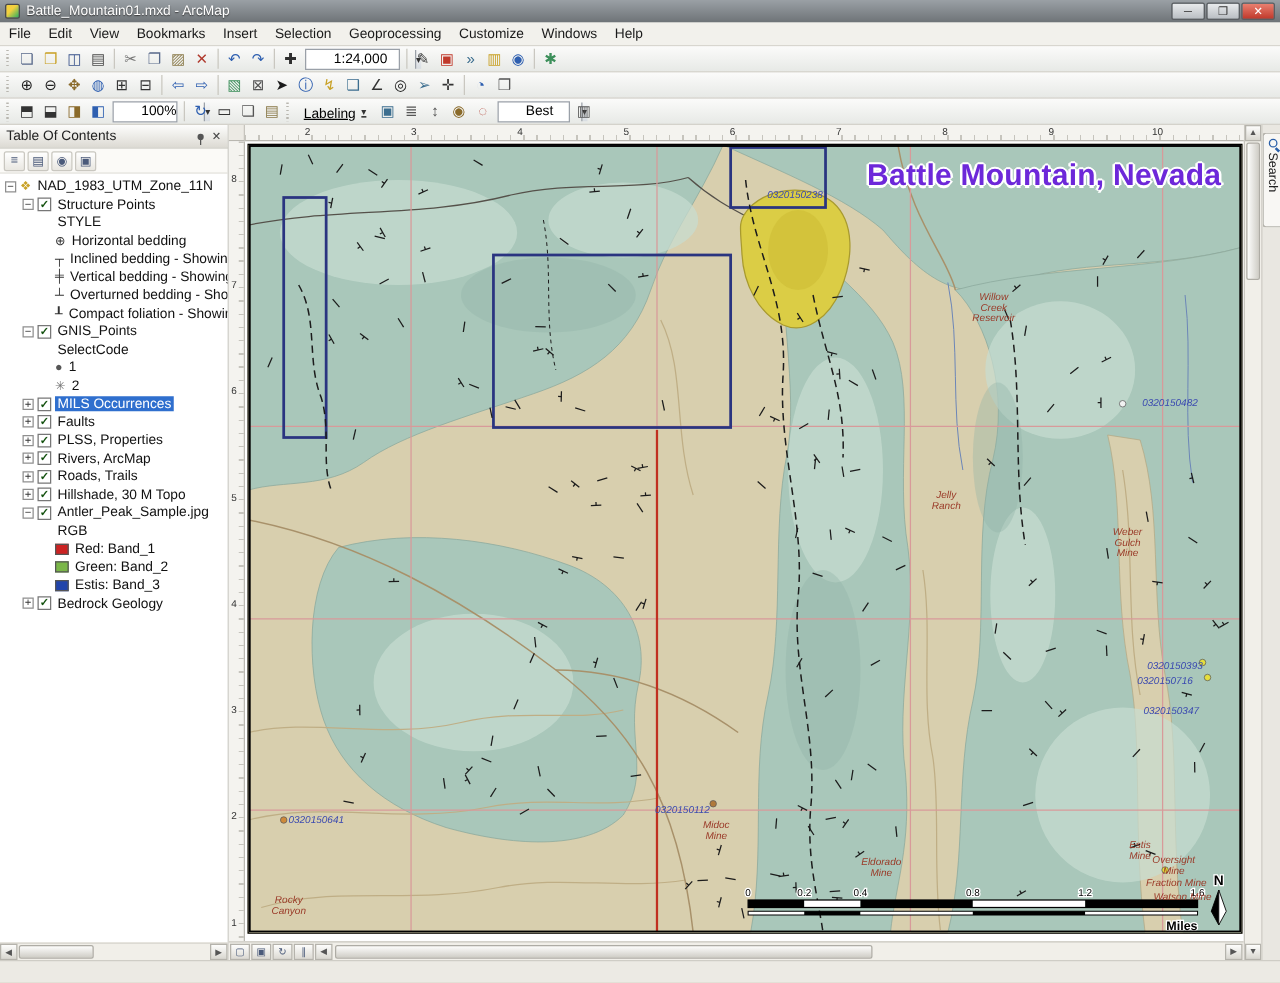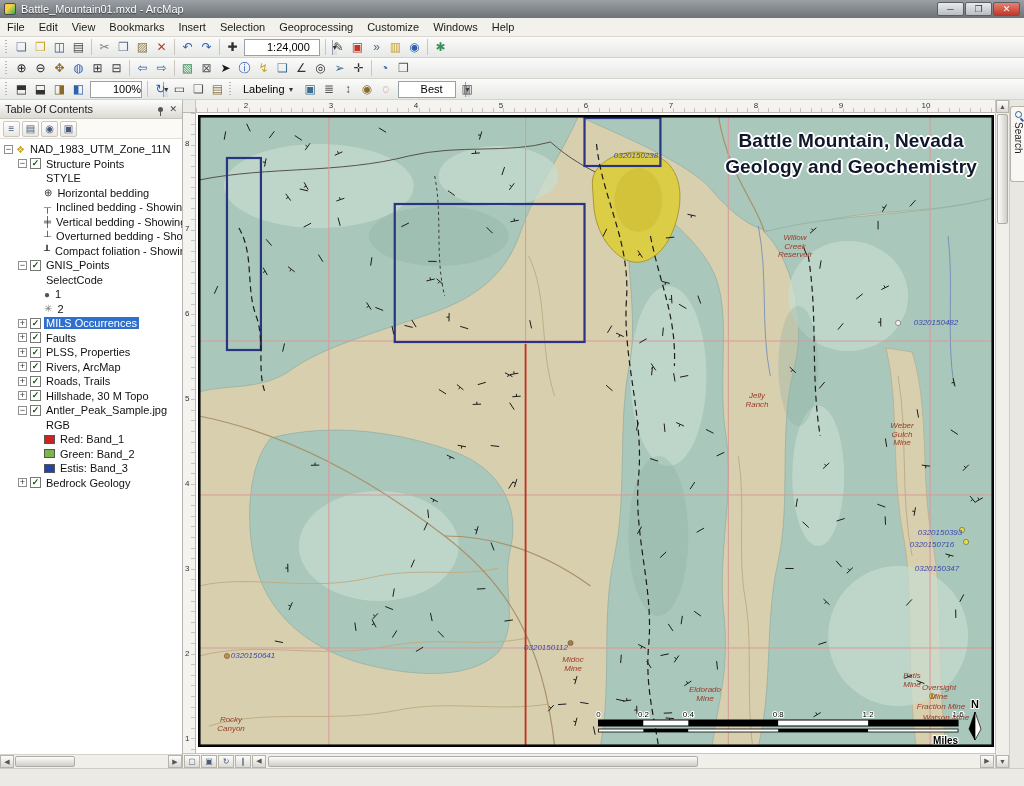--- a/index.html
+++ b/index.html
@@ -17,21 +17,21 @@
   .menubar { height:19px; background:#f2f1ec; border-bottom:1px solid #d8d6cf; display:flex; align-items:center; font-size:11px; flex:0 0 19px;}
   .menu-item { padding:12px 7px; color:#1a1a1a; }
 
   .toolbar-row { height:21px; background:linear-gradient(#fbfbfa,#e7e9e6); border-bottom:1px solid #d4d2cb; display:flex; align-items:center; padding:0 3px; flex:0 0 21px;}
   .tb-grip { width:5px; height:15px; margin:0 3px 0 1px; background-image:repeating-linear-gradient(#b8b6af 0 1px, transparent 1px 3px); background-size:2px 100%; background-repeat:no-repeat; background-position:1px 0;}
   .tb-sep { width:1px; height:16px; background:#c9c7c0; margin:0 3px; }
   .tb-icon { width:19px; height:18px; display:flex; align-items:center; justify-content:center; font-size:12px; border:1px solid transparent; border-radius:2px; }
   .tb-combo { height:17px; background:#fff; border:1px solid #9aa0a8; display:flex; align-items:center; font-size:11px; margin:0 2px; }
   .tb-combo .val { flex:1; padding:0 22px; white-space:nowrap; }
   .tb-combo .arrow, .tb-drop .arrow { width:13px; height:100%; display:flex; align-items:center; justify-content:center; font-size:8px; background:linear-gradient(#f6f7f8,#d8dde2); border-left:1px solid #9aa0a8; color:#333;}
-  .tb-drop { height:18px; display:flex; align-items:center; font-size:11px; border:1px solid transparent; border-radius:2px; padding-left:4px; margin:0 2px;}
+  .tb-drop { height:18px; display:flex; align-items:flex-end; font-size:11px; border:1px solid transparent; border-radius:2px; padding-left:4px; margin:0 2px;text-decoration:underline;}
   .tb-drop .arrow { border-left:none; background:none; }
 
   
   .main { display:flex; flex:0 0 668px; height:668px; overflow:hidden; }
 
   
   .toc { width:183px; flex:0 0 183px; border-right:1px solid #b8b6af; background:#f7f6f2; display:flex; flex-direction:column; }
   .toc-header { height:19px; flex:0 0 19px; background:linear-gradient(#fdfdfc,#dcdad3); border-bottom:1px solid #c8c6bf; font-size:11px; display:flex; align-items:center; padding:0 5px; color:#222;}
   .toc-header .hdr-btns { margin-left:auto; display:flex; align-items:center; gap:6px; }
   .pin { width:5px; height:5px; background:#555; border-radius:50%; position:relative; display:inline-block;}
@@ -60,21 +60,21 @@
   .ruler-row { height:13px; flex:0 0 13px; display:flex; }
   .ruler-corner { width:13px; flex:0 0 13px; background:#eceae4; border-right:1px solid #c6c4bd; border-bottom:1px solid #b9b7b0;}
   .ruler-top { flex:1; position:relative; background:#f4f3ef; border-bottom:1px solid #b9b7b0; background-image:repeating-linear-gradient(90deg,#c6c4bd 0 1px,transparent 1px 10.6px); background-size:100% 4px; background-position:0 100%; background-repeat:no-repeat;}
   .ruler-top span { position:absolute; top:1px; font-size:8px; color:#333; transform:translateX(-50%); }
   .map-body { flex:1; display:flex; overflow:hidden; }
   .ruler-left { width:13px; flex:0 0 13px; position:relative; background:#f4f3ef; border-right:1px solid #b9b7b0; background-image:repeating-linear-gradient(#c6c4bd 0 1px,transparent 1px 10.6px); background-size:4px 100%; background-position:100% 0; background-repeat:no-repeat;}
   .ruler-left span { position:absolute; left:2px; font-size:8px; color:#333; transform:translateY(-50%); }
   .page-area { flex:1; background:#fff; padding:2px 0 0 2px; }
   .map-canvas { position:relative; width:796px; height:632px; border:1px solid #000; background:#d8cfae; overflow:hidden;}
   .map-canvas svg { position:absolute; left:0; top:0; width:100%; height:100%; }
-  .map-title { position:absolute; top:12px; right:16px; text-align:center; font-size:19px; line-height:26px; font-weight:bold; color:#0f172a; z-index:5; letter-spacing:0.2px;
+  .map-title { position:absolute; top:12px; right:16px; text-align:center; font-size:24px; line-height:26px; font-weight:bold; color:#6d28d9; z-index:5; letter-spacing:0.2px;
     text-shadow:-2px 0 #fff,2px 0 #fff,0 -2px #fff,0 2px #fff,-1px -1px #fff,1px -1px #fff,-1px 1px #fff,1px 1px #fff; }
   .map-label { position:absolute; transform:translateX(-50%); text-align:center; font-size:8px; line-height:8.5px; z-index:4; white-space:nowrap;font-style:italic;}
   .map-label.red { color:#9a3a28; }
   .map-label.blue { color:#3a49b0; }
   .map-hscroll { height:15px; flex:0 0 15px; background:#f1efe9; border-top:1px solid #c9c7c0; display:flex; align-items:center; gap:1px; padding:0 1px;}
   .view-btn { width:16px; height:13px; background:linear-gradient(#fdfdfc,#dcdad3); border:1px solid #b5b3ac; font-size:8px; display:flex; align-items:center; justify-content:center; color:#4a5a7a;}
 
   .map-vscroll { width:14px; flex:0 0 14px; background:#f1efe9; border-left:1px solid #c9c7c0; display:flex; flex-direction:column; }
   .right-strip { width:15px; flex:0 0 15px; background:#e9e7e1; border-left:1px solid #cfcdc6; }
   .search-tab { margin-top:6px; width:15px; height:76px; background:#f8f7f4; border:1px solid #b5b3ac; border-right:none; border-radius:3px 0 0 3px; display:flex; flex-direction:column; align-items:center; padding-top:4px; }
@@ -657,21 +657,20 @@
                 <text x="670" y="601" text-anchor="middle" font-size="8" font-family="Liberation Sans, sans-serif" fill="#000" stroke="#fff" stroke-width="2" paint-order="stroke">1.2</text>
                 <text x="760" y="601" text-anchor="middle" font-size="8" font-family="Liberation Sans, sans-serif" fill="#000" stroke="#fff" stroke-width="2" paint-order="stroke">1.6</text>
                 <text x="760" y="628" text-anchor="end" font-size="10" font-weight="bold" font-family="Liberation Sans, sans-serif" fill="#000" stroke="#fff" stroke-width="2" paint-order="stroke">Miles</text>
                 <text x="777" y="592" text-anchor="middle" font-size="11" font-weight="bold" font-family="Liberation Sans, sans-serif" fill="#000" stroke="#fff" stroke-width="2" paint-order="stroke">N</text>
                 <polygon points="777,596 771,613 777,624" fill="#000" stroke="#000" stroke-width="0.7"></polygon>
                 <polygon points="777,596 783,613 777,624" fill="#fff" stroke="#000" stroke-width="0.7"></polygon>
                 <rect x="0.8" y="0.8" width="793.4" height="628.4" fill="none" stroke="#000" stroke-width="1.5"></rect>
               </svg>
             <div class="map-title">
               <div>Battle Mountain, Nevada</div>
-              <div>Geology and Geochemistry</div>
             </div>
             <div id="mapLabels">
                 <div class="map-label red" style="left: 596px; top: 118px;">
                   <div>Willow</div>
                   <div>Creek</div>
                   <div>Reservoir</div>
                 </div>
                 <div class="map-label red" style="left: 558px; top: 276px;">
                   <div>Jelly</div>
                   <div>Ranch</div>

